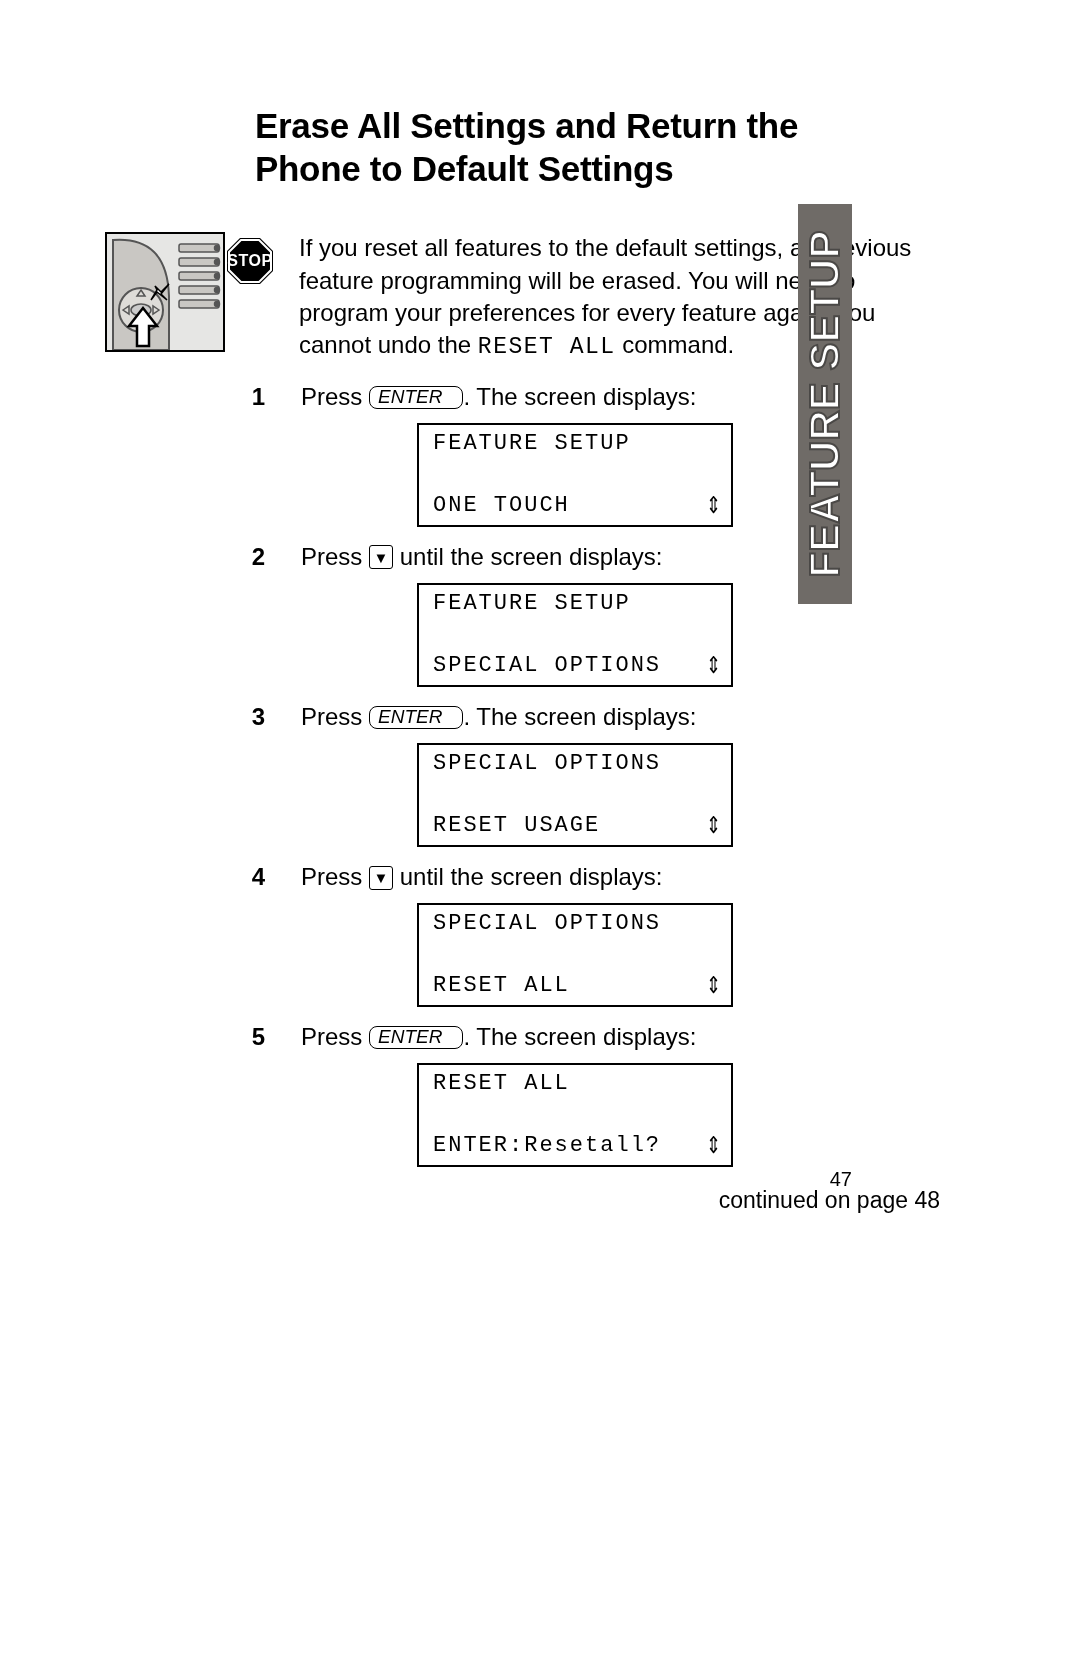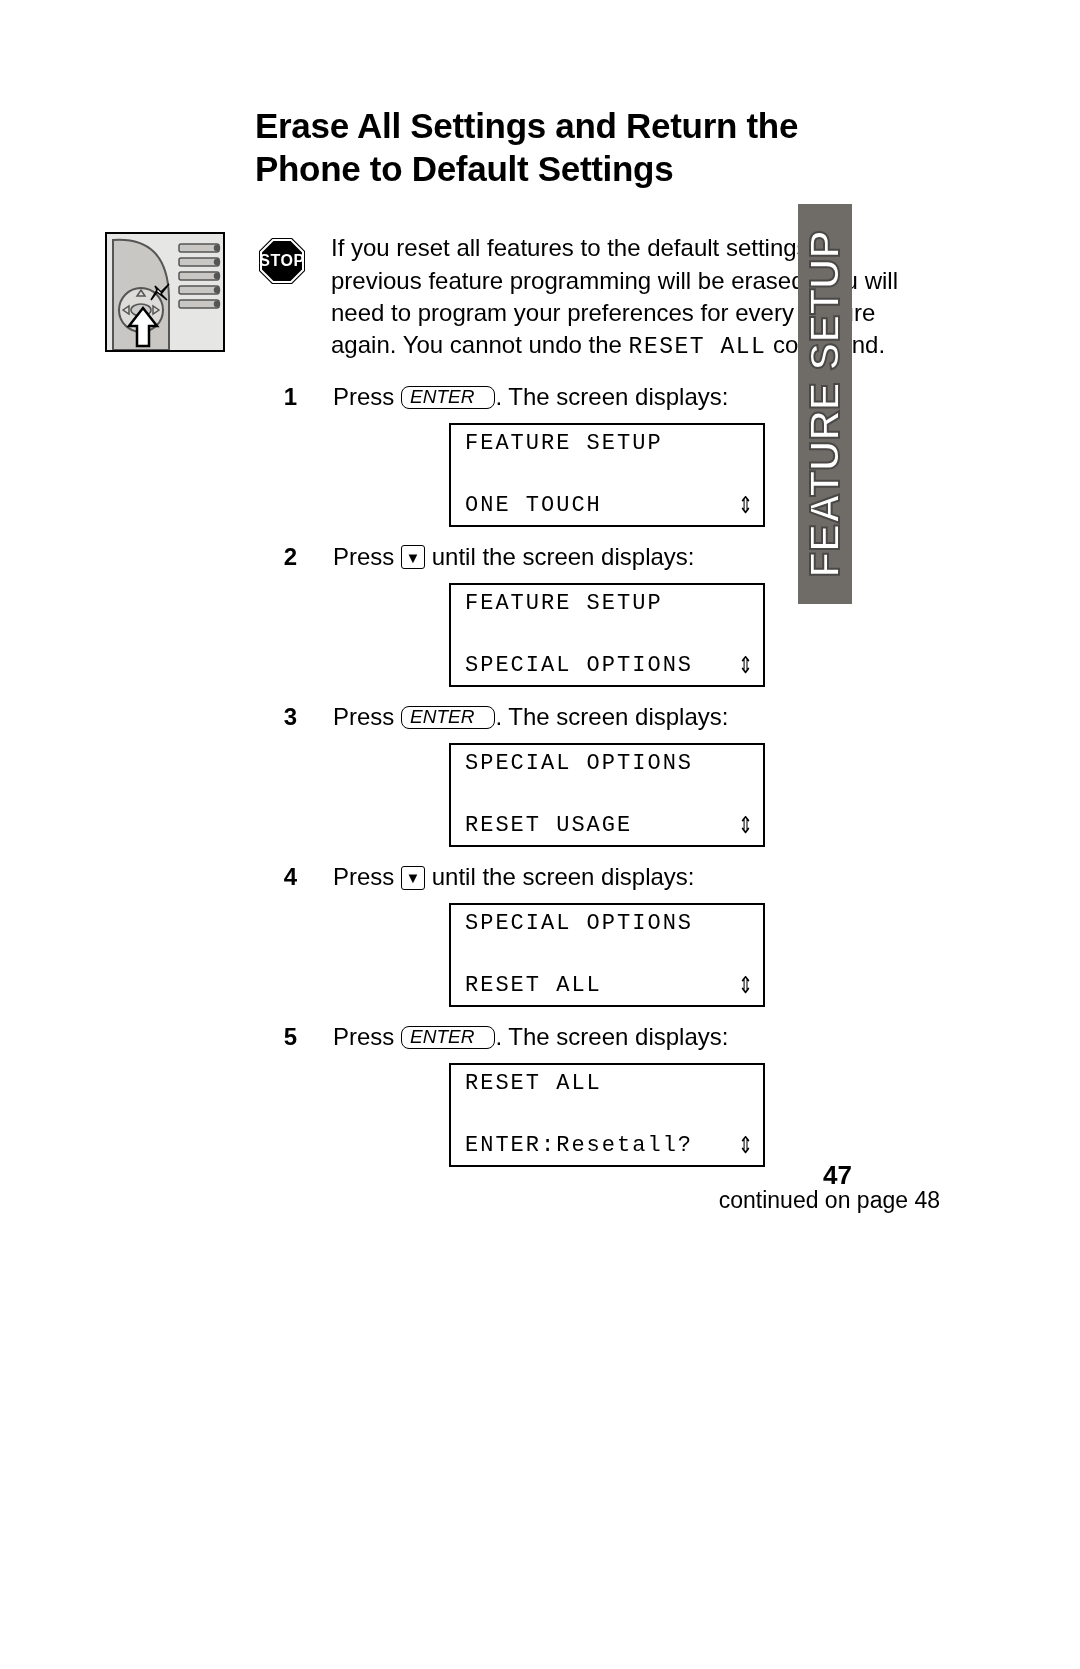--- a/index.html
+++ b/index.html
@@ -24,21 +24,20 @@
     font-weight: 700;
     font-size: 35px;
     line-height: 1.22;
     margin: 0 0 42px 150px;
     max-width: 590px;
     letter-spacing: -0.3px;
   }
   .two-col {
     display: flex;
     align-items: flex-start;
-    gap: 32px;
   }
   .figure-col {
     flex: 0 0 120px;
   }
   .phone-fig {
     width: 120px;
     height: 120px;
     border: 2px solid #000;
     box-sizing: border-box;
     position: relative;
@@ -167,22 +166,22 @@
     font-weight: 800;
     font-size: 42px;
     letter-spacing: 0px;
     color: #fff;
     -webkit-text-stroke: 2px #4a4846;
   }
   .page-num {
     position: absolute;
     right: 228px;
     bottom: 114px;
-    font-weight: 700;
-    font-size: 26px;
+    font-weight: 400;
+    font-size: 20px;
   }
 </style>
 </head>
 <body>
 
 <div class="page">
   <h1 class="title">Erase All Settings and Return the Phone to Default Settings</h1>
 
   <div class="two-col">
     <div class="figure-col">

